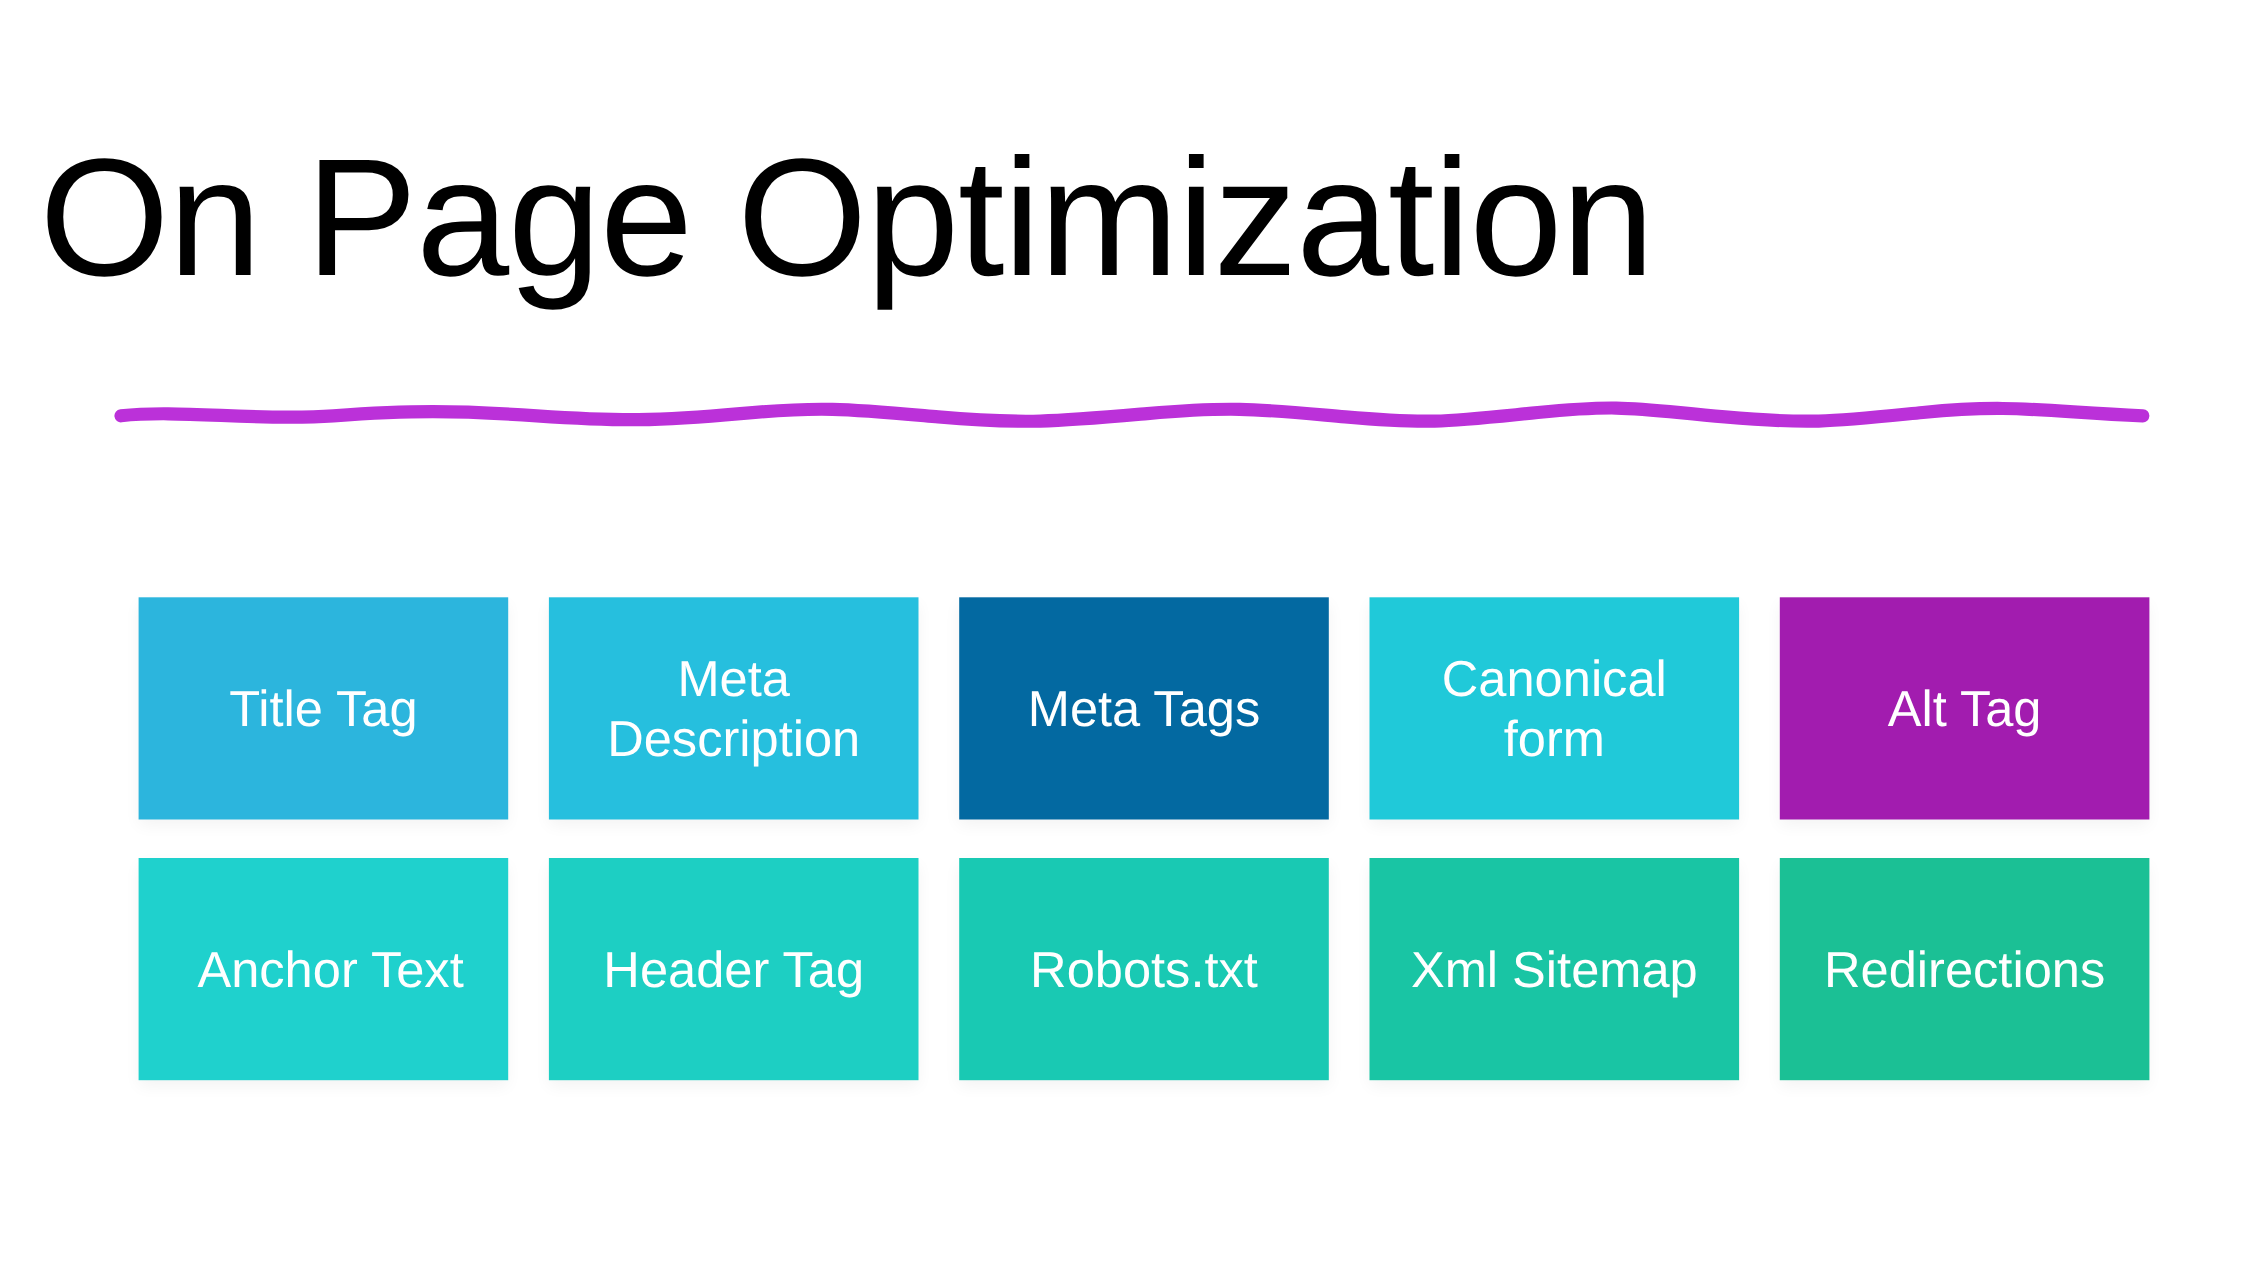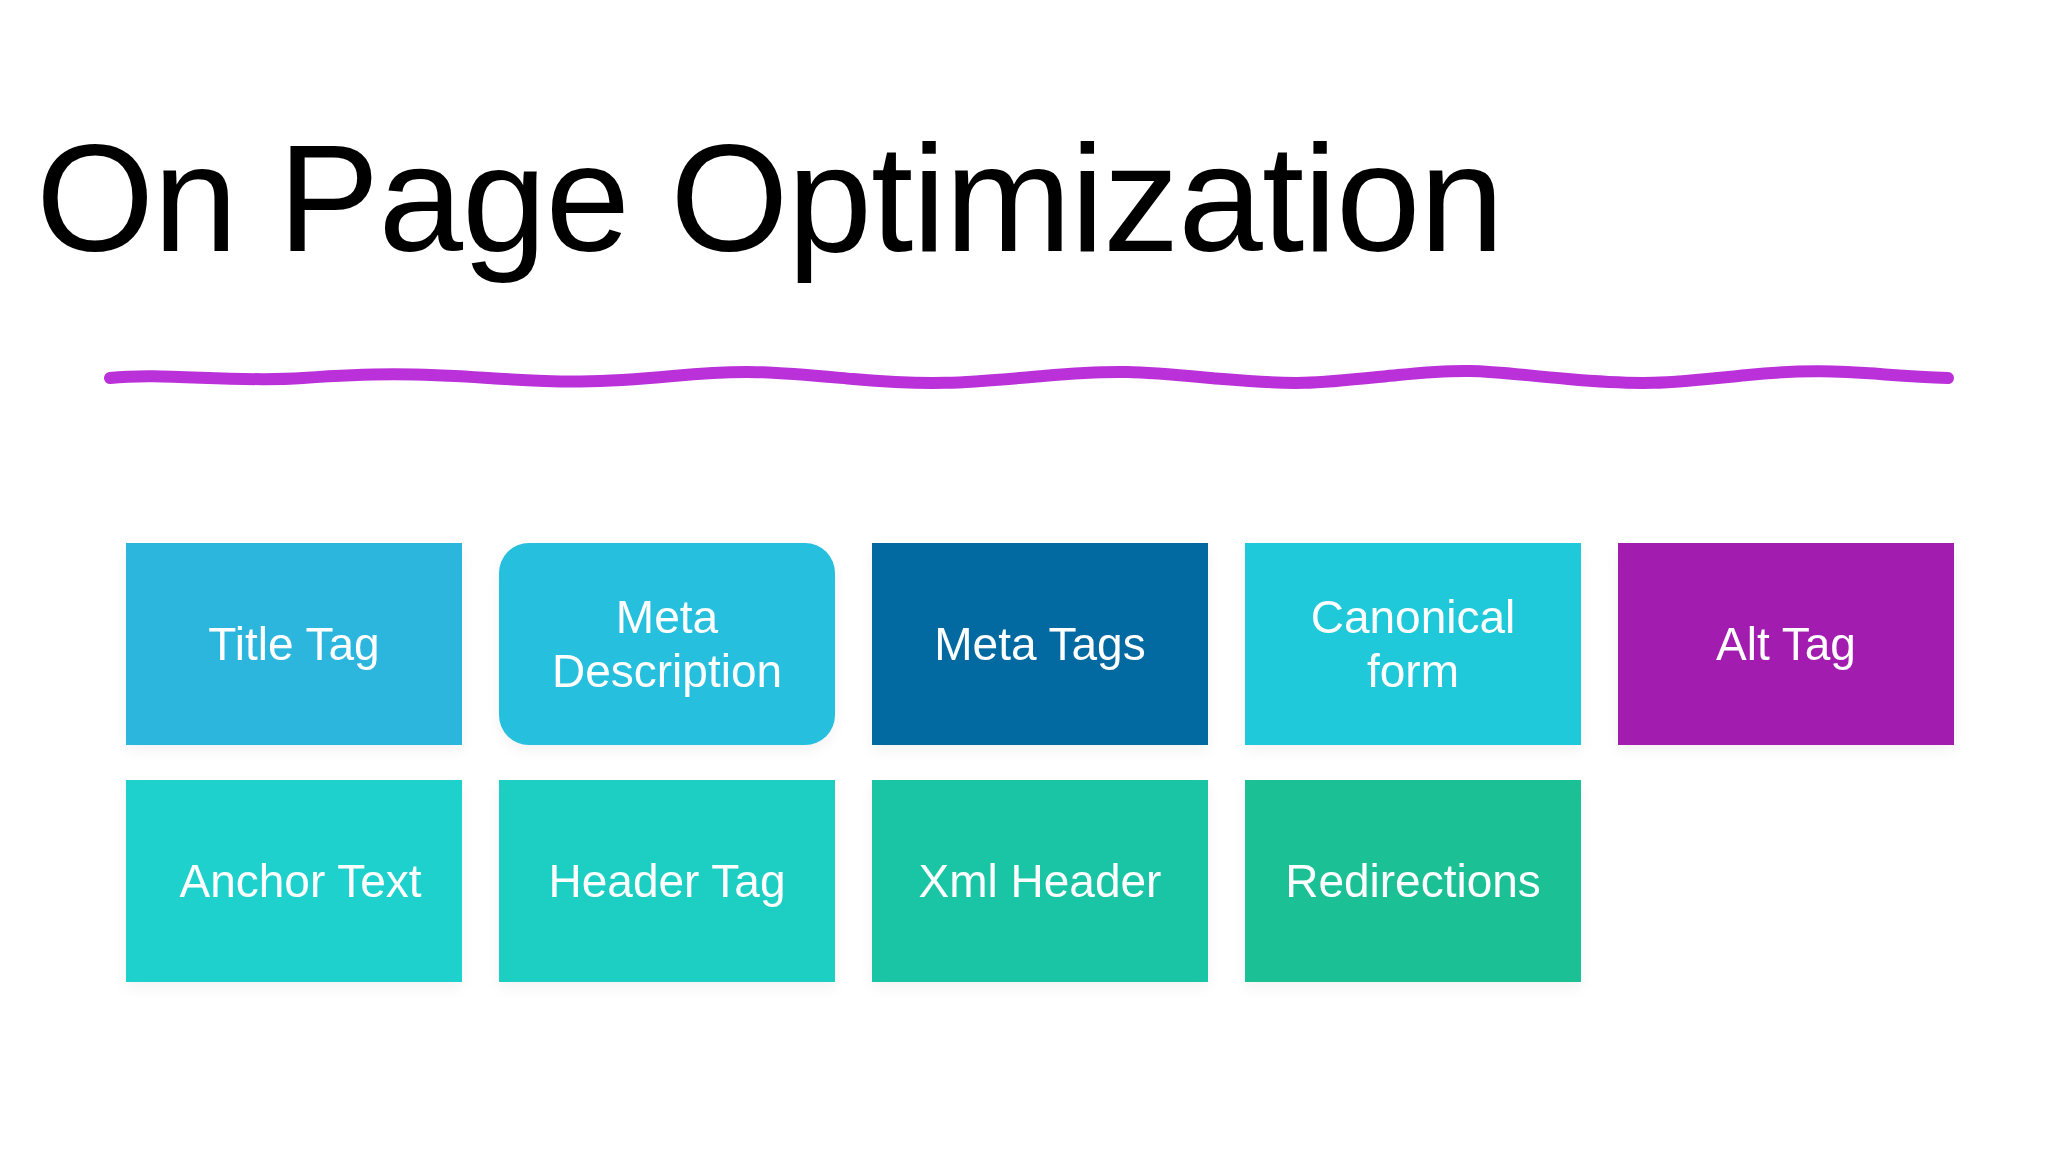--- a/index.html
+++ b/index.html
@@ -79,23 +79,24 @@
              S 860 23, 940 16
              S 1040 12, 1120 19
              S 1215 23, 1295 15
              S 1385 12, 1465 19
              S 1565 23, 1645 15
              S 1755 14, 1845 18" fill="none" stroke-width="12" stroke-linecap="round" stroke="#bb31d9"></path>
   </svg>
 
   <div class="box-grid">
     <div class="box" style="background-color: rgb(44, 181, 221);">Title Tag</div>
-    <div class="box" style="background-color: rgb(38, 191, 222); border-radius: 30px;">Meta Description</div>
+    <div class="box" style="background-color: rgb(38, 191, 222);">Meta Description</div>
     <div class="box" style="background-color: #0369a1;">Meta Tags</div>
     <div class="box" style="background-color: rgb(32, 201, 217);">Canonical form</div>
     <div class="box" style="background-color: #a21caf;">Alt Tag</div>
     <div class="box" style="background-color: rgb(31, 209, 205); padding-left: 33px;">Anchor Text</div>
     <div class="box" style="background-color: rgb(29, 207, 195);">Header Tag</div>
-    <div class="box" style="background-color: rgb(25, 197, 164);">Xml Header</div>
+    <div class="box" style="background-color: rgb(25, 201, 179);">Robots.txt</div>
+    <div class="box" style="background-color: rgb(25, 197, 164);">Xml Sitemap</div>
     <div class="box" style="background-color: rgb(27, 192, 149);">Redirections</div>
   </div>
 
 </div>
 
 </body></html>

